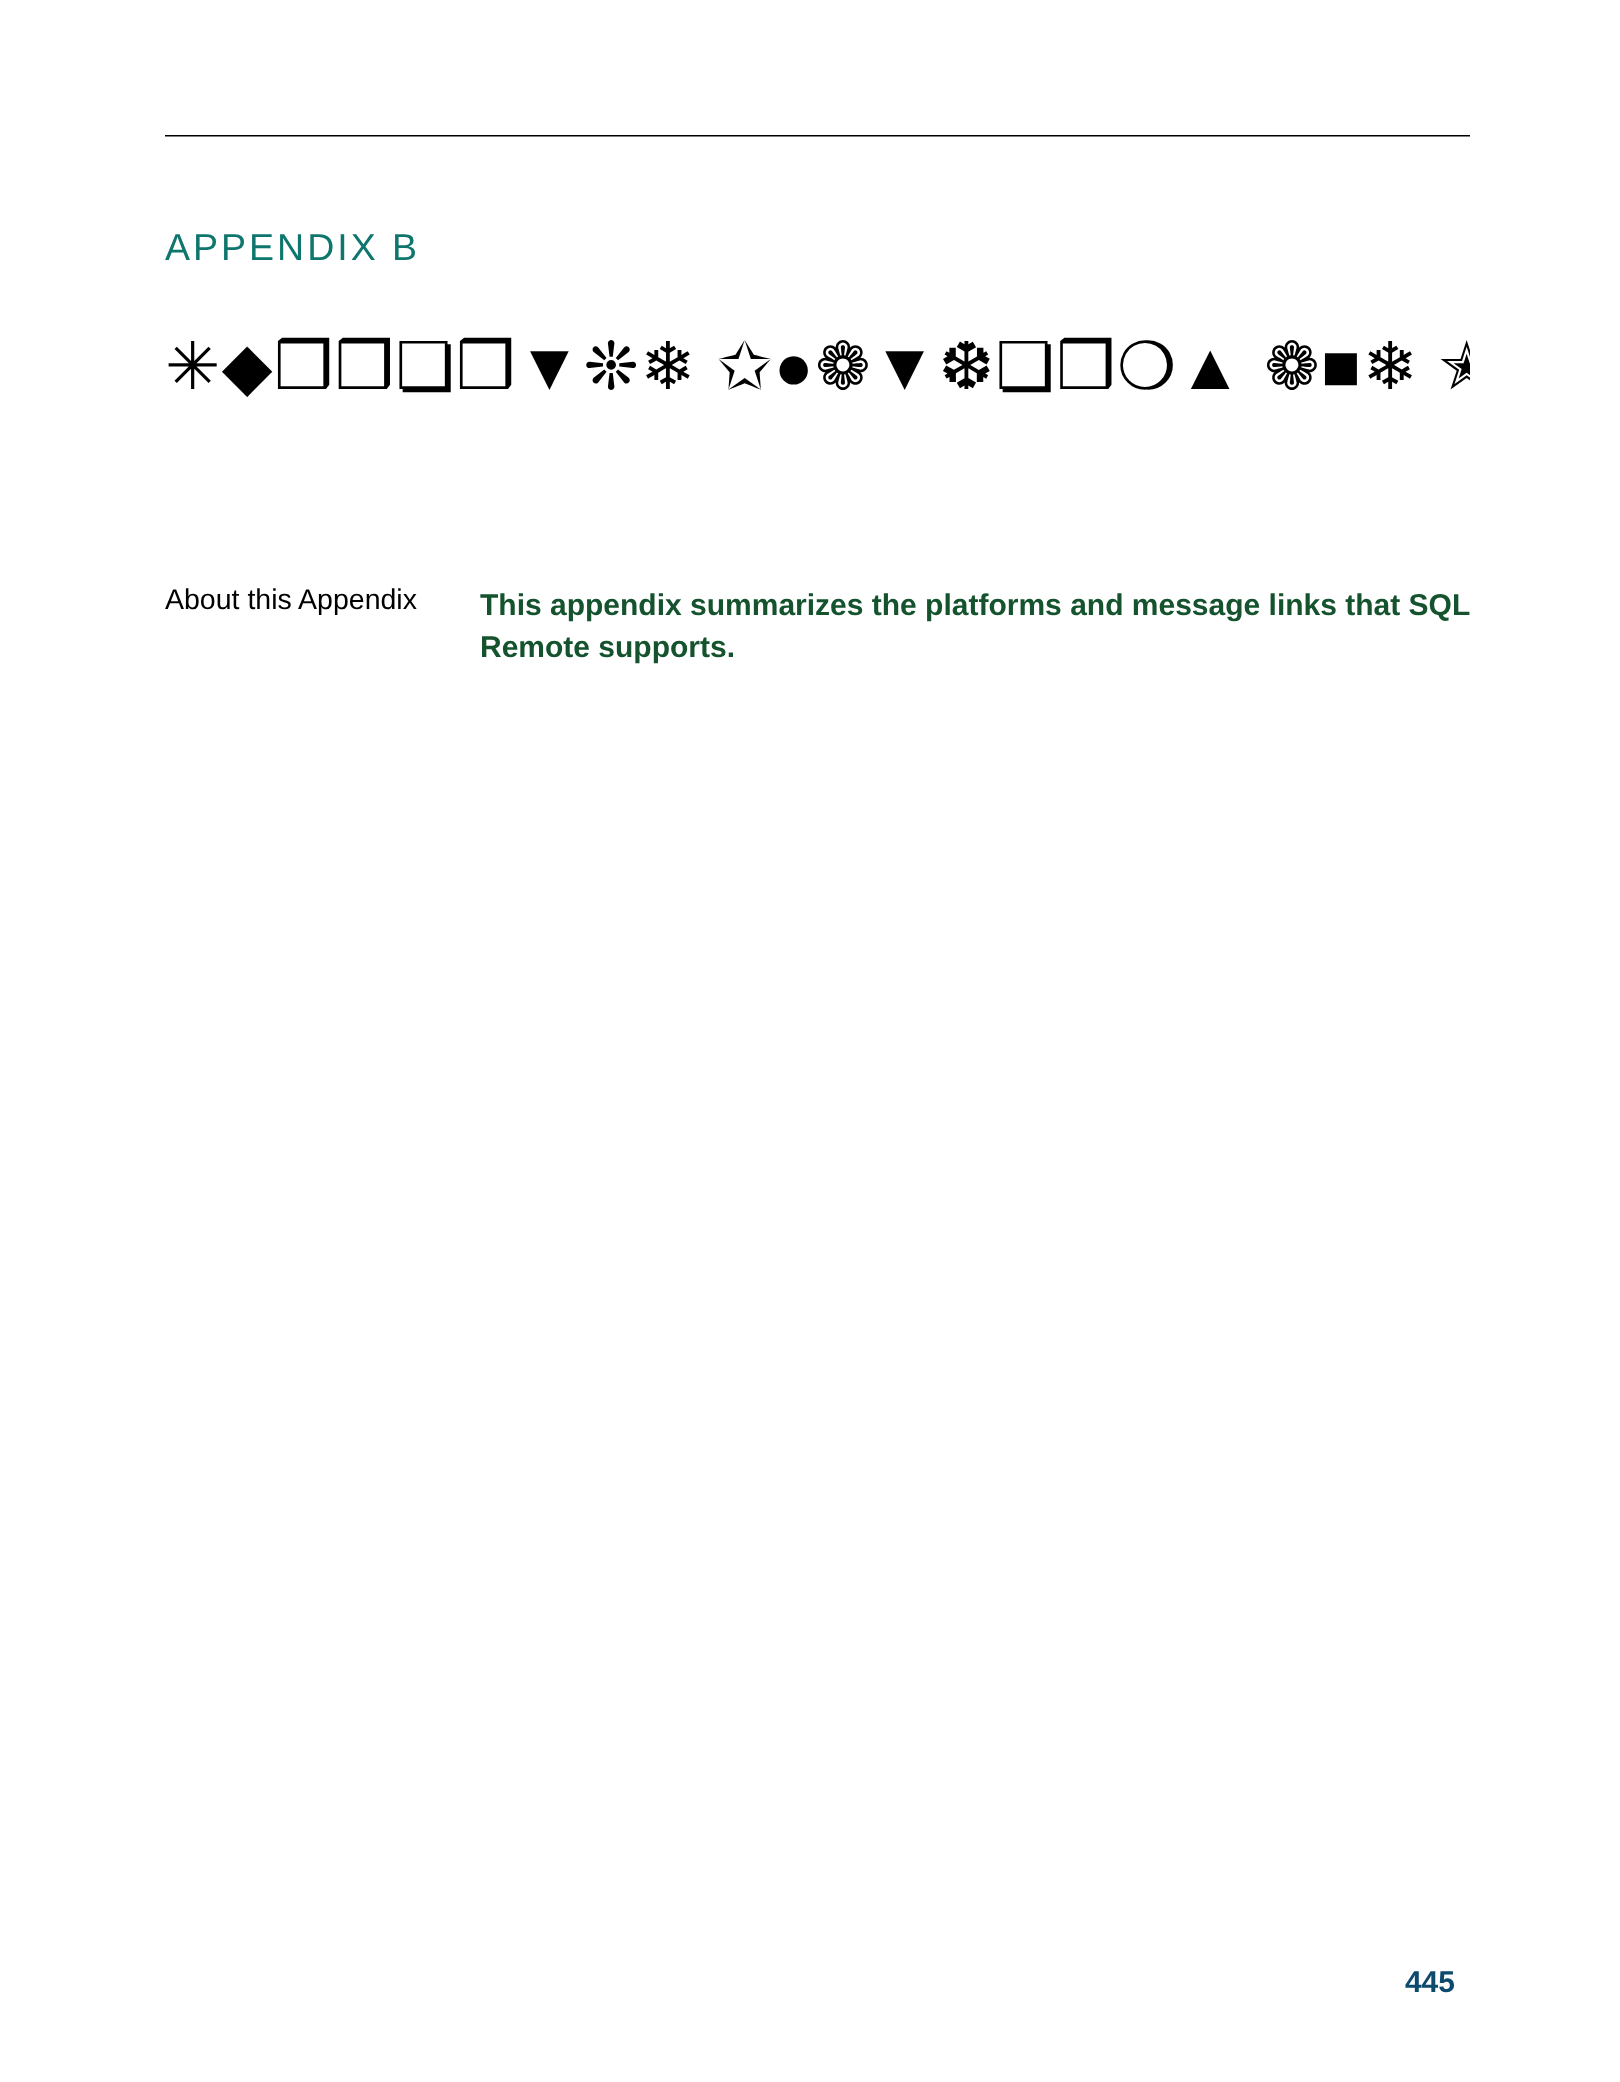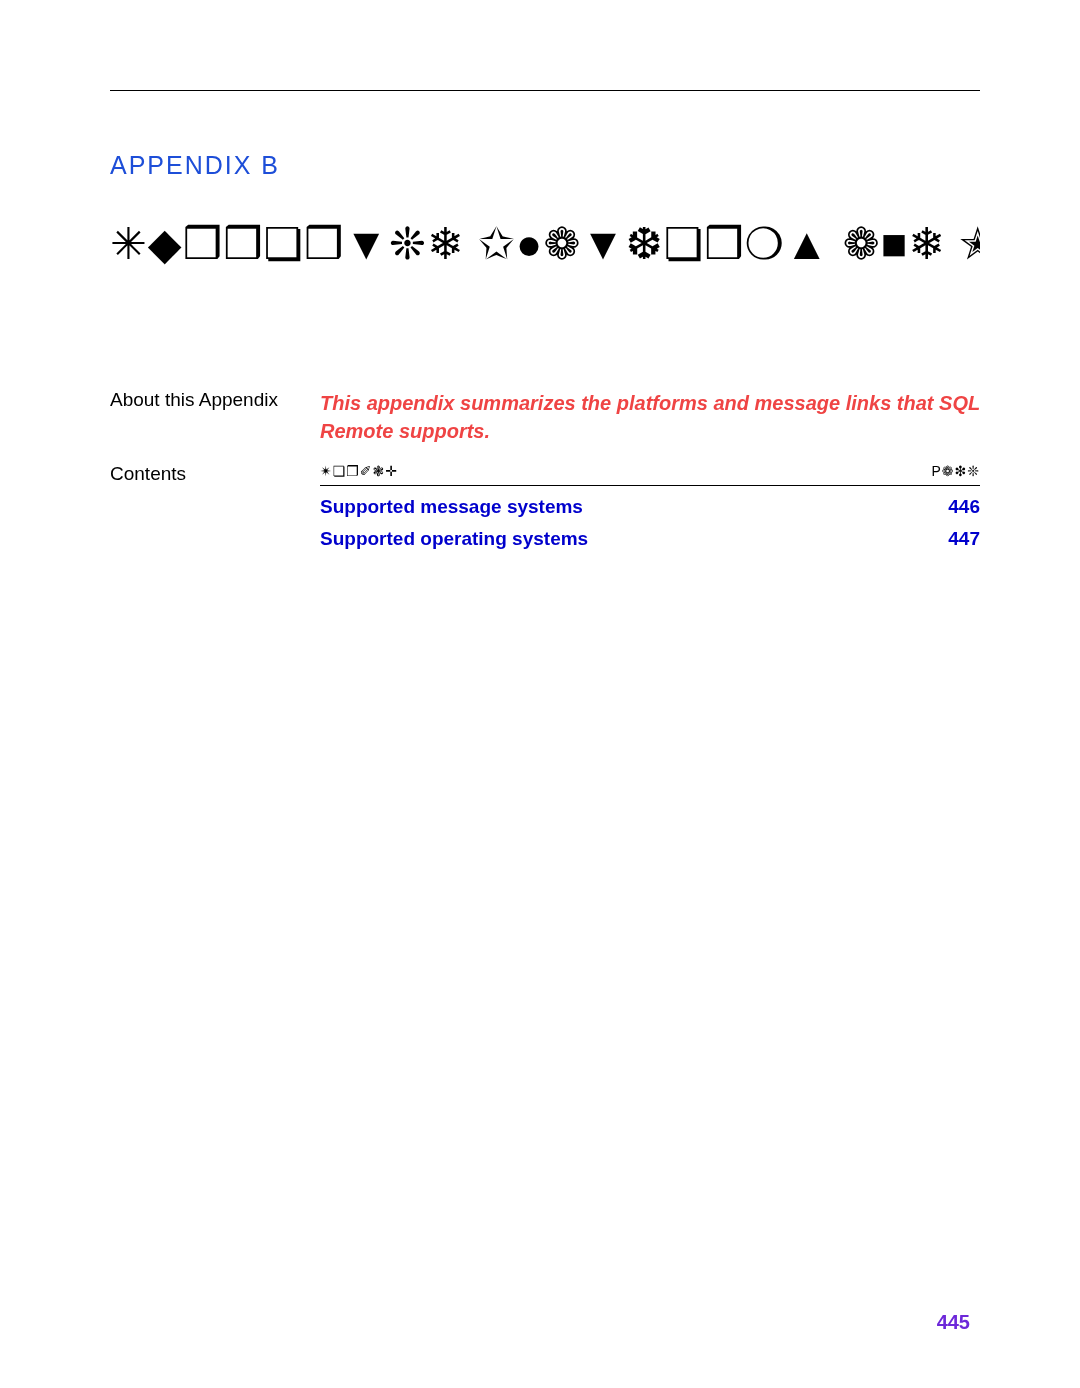--- a/index.html
+++ b/index.html
@@ -17,21 +17,21 @@
     .page {
       padding: 90px 100px 50px 110px;
     }
     .top-rule {
       border-top: 1px solid #000;
       margin-bottom: 60px;
     }
     .appendix-label {
       font-size: 25px;
       letter-spacing: 2px;
-      color: #1d4ed8;
+      color: #0f766e;
       margin-bottom: 38px;
       font-weight: normal;
     }
     .symbol-title {
       font-size: 44px;
       color: #000;
       letter-spacing: 1px;
       margin-bottom: 120px;
       white-space: nowrap;
       overflow: hidden;
@@ -48,23 +48,22 @@
       flex-shrink: 0;
       font-size: 19px;
       color: #000;
     }
     .body-col {
       flex: 1;
       font-size: 20px;
     }
     .summary-text {
       font-weight: bold;
-      color: #ef4444;
+      color: #14532d;
       line-height: 1.4;
-      font-style: italic;
     }
     .toc-table {
       width: 100%;
       border-collapse: collapse;
     }
     .toc-header-row td {
       font-size: 14px;
       padding-bottom: 6px;
       color: #000;
     }
@@ -90,54 +89,33 @@
       color: #0000cc;
       font-weight: bold;
       text-align: right;
     }
     .page-number {
       position: absolute;
       bottom: 54px;
       right: 110px;
       font-size: 20px;
       font-weight: bold;
-      color: #6d28d9;
+      color: #0c4a6e;
     }
   </style>
 </head>
 <body>
 
 <div class="page">
   <div class="top-rule"></div>
 
   <h2 class="appendix-label">APPENDIX B</h2>
 
   <div class="symbol-title">✳◆❒❒❏❒▼❊❄ ✩●❁▼❆❏❒❍▲ ❁■❄ ✭❊▲▲❁❇</div>
 
   <div class="content-row">
     <div class="label-col">About this Appendix</div>
     <div class="body-col summary-text">This appendix summarizes the platforms and message links that SQL Remote supports.</div>
   </div>
 
-  <div class="content-row">
-    <div class="label-col">Contents</div>
-    <div class="body-col">
-      <table class="toc-table">
-        <tbody>
-            <tr class="toc-header-row">
-          <td class="toc-header-title">✴❏❐✐❃✛</td>
-          <td class="toc-header-page">P❁❇❊</td>
-        </tr>
-        <tr class="toc-item-row">
-          <td class="toc-item-title">Supported message systems</td>
-          <td class="toc-item-page">446</td>
-        </tr>
-        <tr class="toc-item-row">
-          <td class="toc-item-title">Supported operating systems</td>
-          <td class="toc-item-page">447</td>
-        </tr>
-      </tbody>
-        </table>
-    </div>
-  </div>
 </div>
 
 <div class="page-number">445</div>
 
 </body></html>

